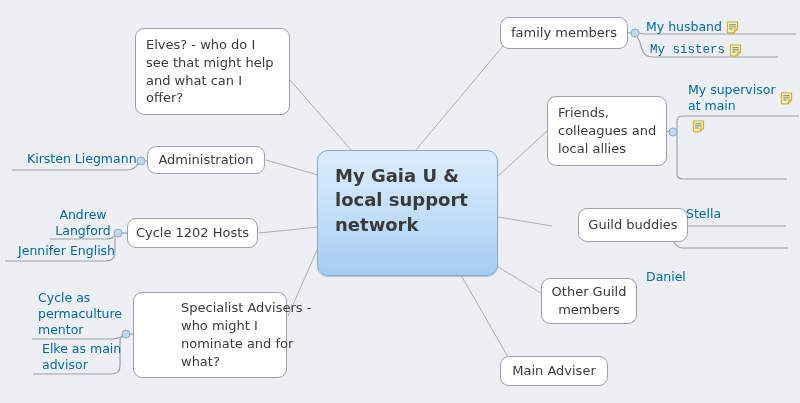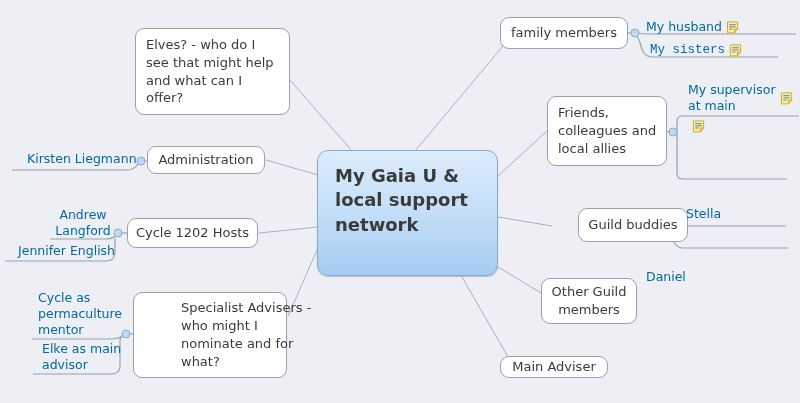--- a/index.html
+++ b/index.html
@@ -110,21 +110,21 @@
 colleagues and
 local allies</div>
 
   <div class="topic center" style="left:500px;top:17px;width:128px;height:32px;">family members</div>
 
   <div class="topic center" style="left:578px;top:208px;width:110px;height:34px;">Guild buddies</div>
 
   <div class="topic center" style="left:541px;top:278px;width:96px;height:46px;">Other Guild
 members</div>
 
-  <div class="topic center" style="left:500px;top:356px;width:108px;height:22px;">Main Adviser</div>
+  <div class="topic center" style="left:500px;top:356px;width:108px;height:30px;">Main Adviser</div>
 
   <div class="topic center" style="left:147px;top:146px;width:118px;height:28px;">Administration</div>
 
   <div class="topic center" style="left:127px;top:218px;width:131px;height:30px;">Cycle 1202 Hosts</div>
 
   <div class="topic left" style="left:133px;top:292px;width:154px;height:86px;padding-left:47px;">Specialist Advisers -
 who might I
 nominate and for
 what?</div>
 

